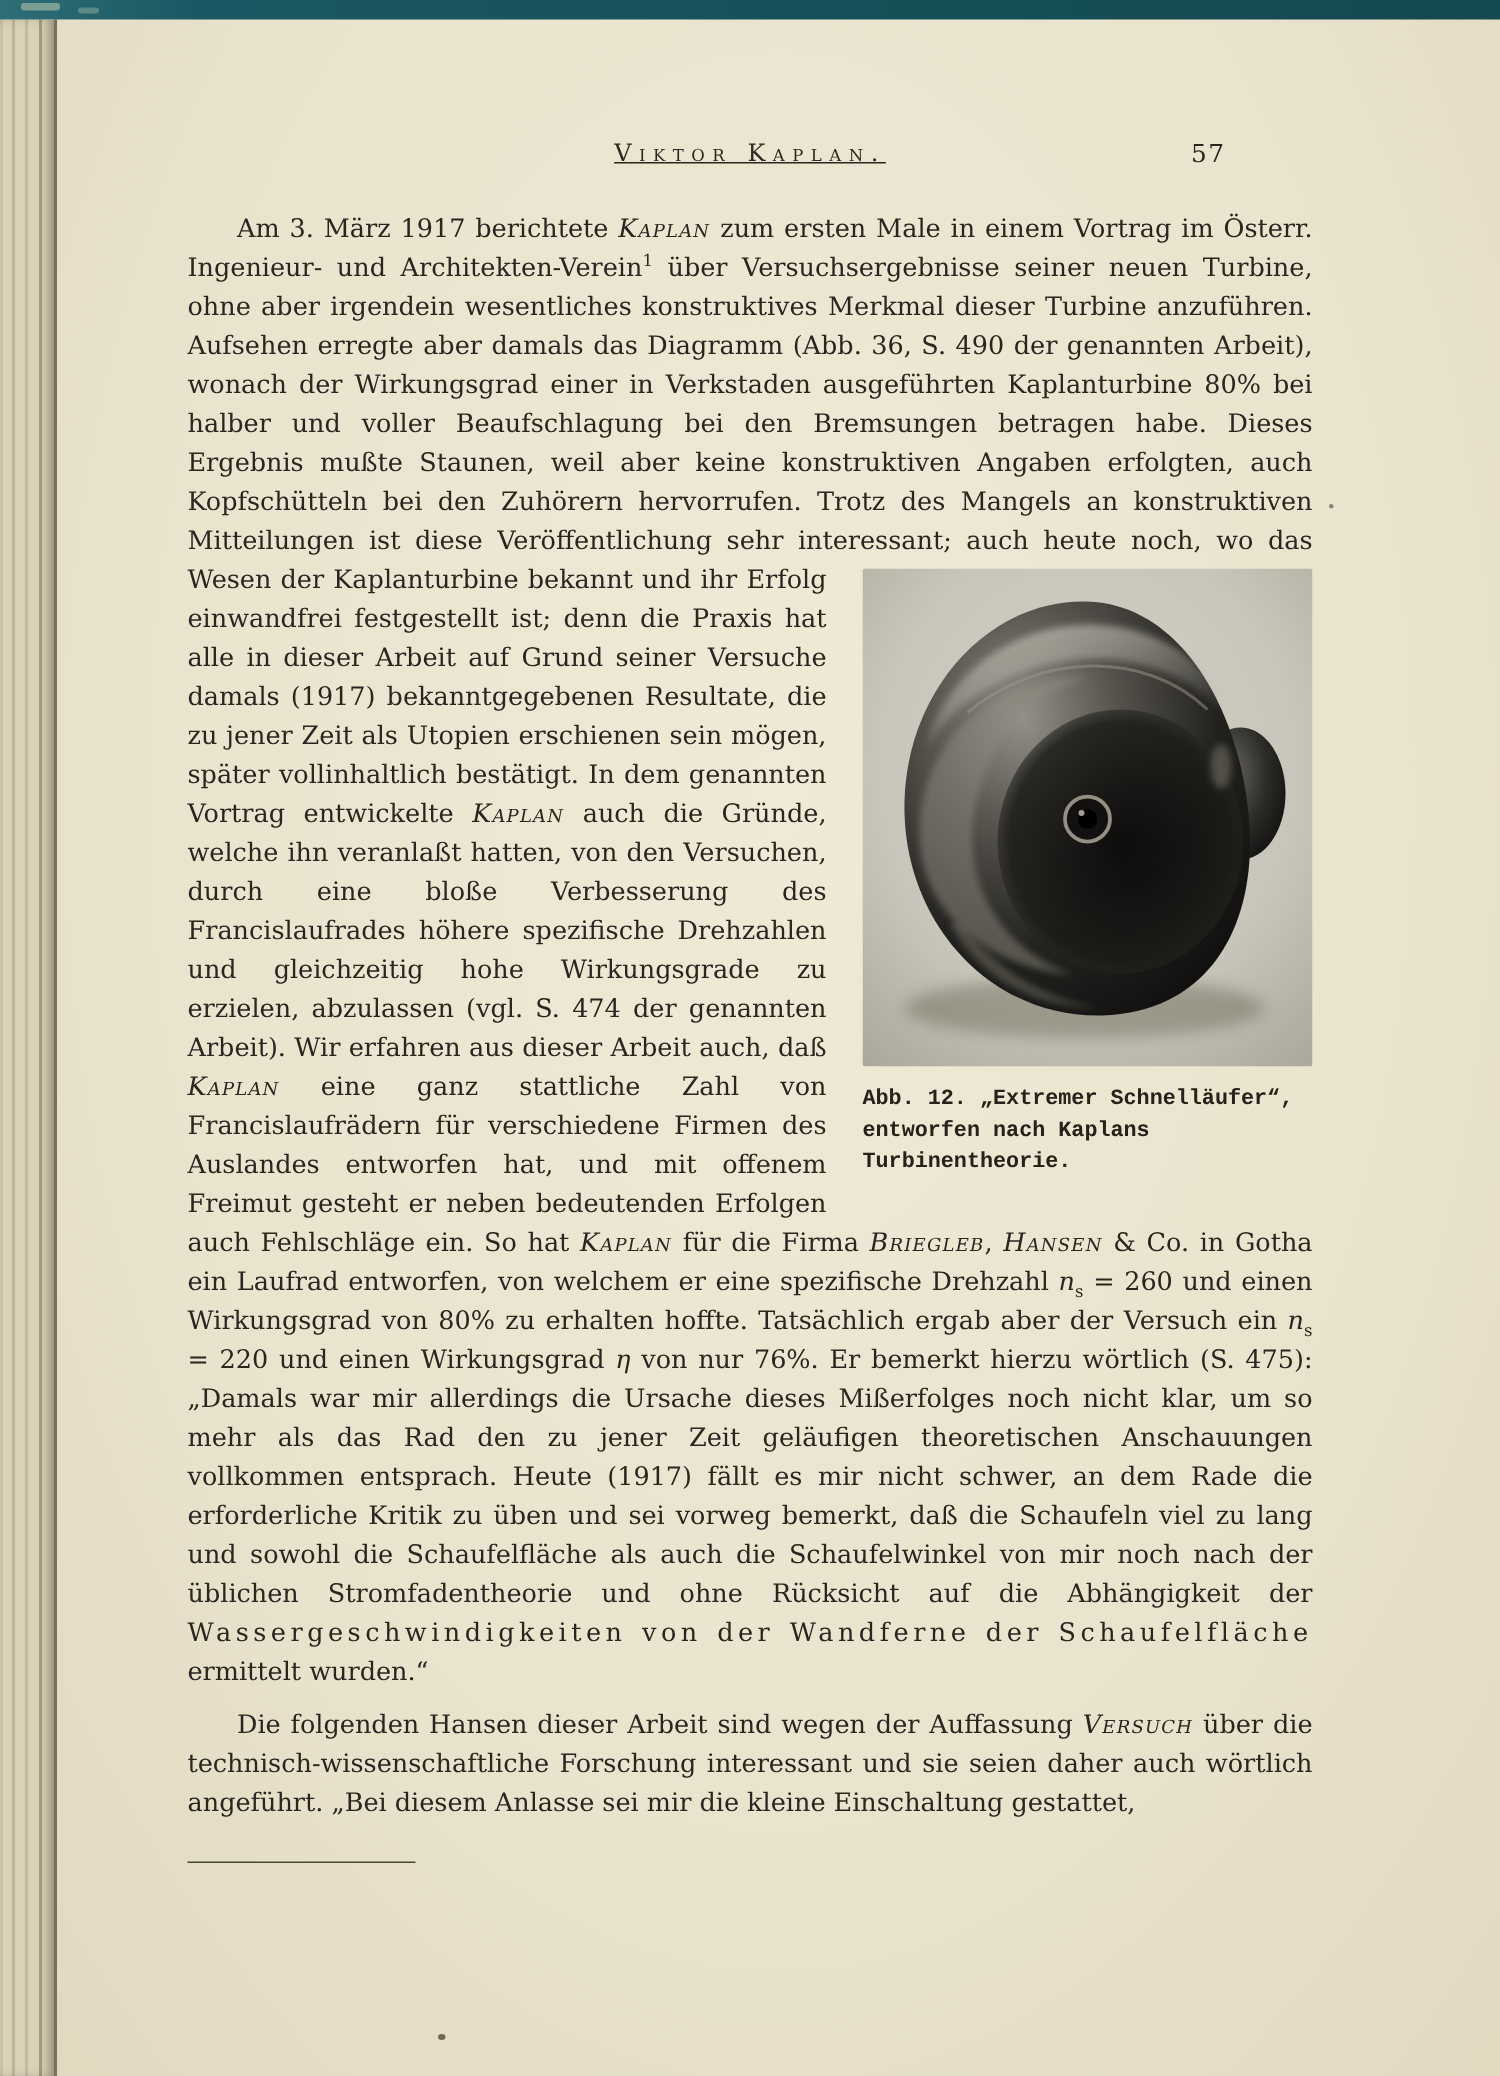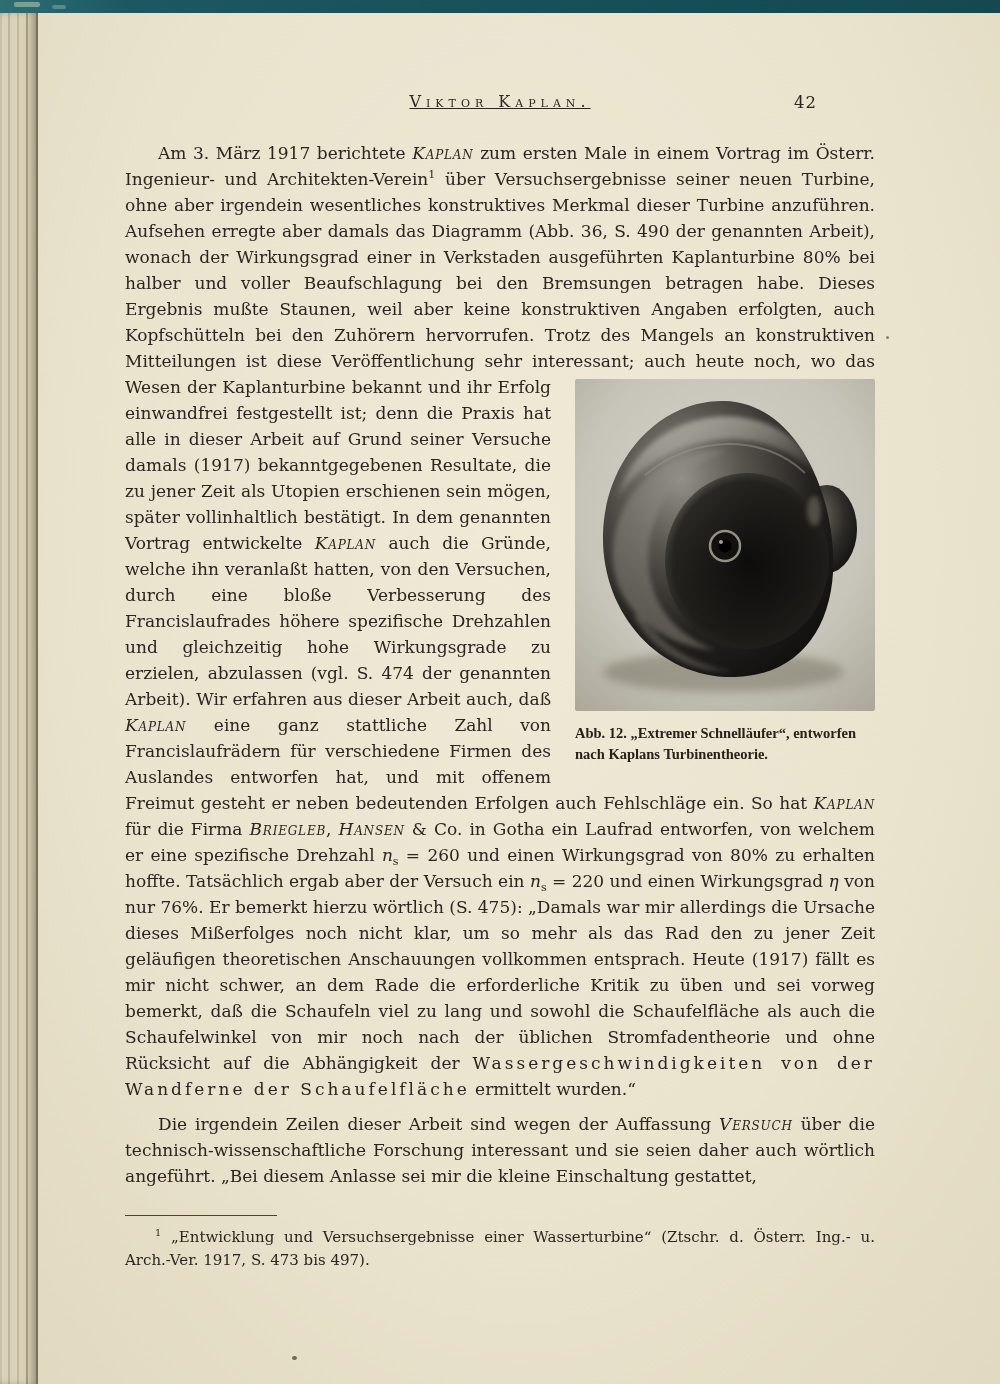--- a/index.html
+++ b/index.html
@@ -40,21 +40,21 @@
   .para.second{margin-top:9px;}
   .sc{font-variant:small-caps;letter-spacing:.8px;font-style:italic;}
   .sup{vertical-align:super;font-size:.65em;line-height:0;}
   .sub{vertical-align:sub;font-size:.65em;line-height:0;}
   .i{font-style:italic;}
   .sp{letter-spacing:3px;}
   .fig{float:right;width:300px;margin:5px 0 8px 24px;text-indent:0;}
   .photo{display:block;width:300px;height:332px;border-radius:2px;}
   .figcap{
     display:block;margin-top:12px;
-    font-family:Liberation Serif, serif;font-weight:700;
+    font-family:Liberation Mono, monospace;font-weight:700;
     font-size:14.5px;line-height:21px;color:#262119;text-align:left;
   }
   .footnote-sep{width:152px;border:0;border-top:1.5px solid #4a4434;margin:26px 0 10px 0;}
   .footnote{font-size:15px;line-height:23px;text-indent:30px;text-align:justify;}
   .speck{position:absolute;border-radius:50%;z-index:7;}
   .speck.s1{left:292px;top:1356px;width:5px;height:4px;background:#6f6858;}
   .speck.s2{left:886px;top:336px;width:3px;height:3px;background:#8a8270;}
 </style>
 </head>
 <body>
@@ -65,21 +65,21 @@
   <span class="fleck f1"></span>
   <span class="fleck f2"></span>
 </div>
 
 <div class="page-edges"></div>
 
 <div class="content">
 
   <header class="pagehead">
     <span class="running">Viktor Kaplan.</span>
-    <span class="pageno">42</span>
+    <span class="pageno">57</span>
   </header>
 
   <div class="bodytext">
 
     <div class="para"><span><span>Am 3. März 1917 berichtete </span><span class="sc">Kaplan</span><span> zum ersten Male in einem Vortrag im Österr. Ingenieur- und Architekten-Verein</span><span class="sup">1</span><span> über Versuchsergebnisse seiner neuen Turbine, ohne aber irgendein wesentliches konstruktives Merkmal dieser Turbine anzuführen. Aufsehen erregte aber damals das Diagramm (Abb. 36, S. 490 der genannten Arbeit), wonach der Wirkungsgrad einer in Verkstaden ausgeführten Kaplanturbine 80% bei halber und voller Beaufschlagung bei den Bremsungen betragen habe. Dieses Ergebnis mußte Staunen, weil aber keine konstruktiven Angaben erfolgten, auch Kopfschütteln bei den Zuhörern hervorrufen. Trotz des Mangels an konstruktiven Mitteilungen ist diese Veröffentlichung sehr interessant; auch heute noch, wo das Wesen der Kaplanturbine bekannt und ihr Erfolg </span></span><span class="fig">
           <svg class="photo" viewBox="0 0 300 332" xmlns="http://www.w3.org/2000/svg" role="img">
         <defs>
           <radialGradient id="phbg" cx="50%" cy="40%" r="80%">
             <stop offset="0%" stop-color="#d5d2c9"></stop>
             <stop offset="60%" stop-color="#c7c4b9"></stop>
@@ -122,23 +122,22 @@
         <path d="M58,236 C78,274 116,293 158,293 C122,287 88,268 66,236 Z" fill="#807d71" opacity="0.45" filter="url(#soft2)"></path>
         <path d="M70,96 C118,56 188,54 230,94" stroke="#9b978b" stroke-width="2" fill="none" opacity="0.5"></path>
         <circle cx="150" cy="167" r="15" fill="#121110" stroke="#938f82" stroke-width="2.5"></circle>
         <circle cx="150" cy="167" r="6.5" fill="#000000"></circle>
         <circle cx="146" cy="163" r="2" fill="#c9c5b6" opacity="0.8"></circle>
         <ellipse cx="239" cy="132" rx="7" ry="15" fill="#8b887c" opacity="0.45" filter="url(#soft2)"></ellipse>
       </svg>
           <span class="figcap">Abb. 12. „Extremer Schnelläufer“, entworfen nach Kaplans Turbinentheorie.</span>
         </span><span><span>einwandfrei festgestellt ist; denn die Praxis hat alle in dieser Arbeit auf Grund seiner Versuche damals (1917) bekanntgegebenen Resultate, die zu jener Zeit als Utopien erschienen sein mögen, später vollinhaltlich bestätigt. In dem genannten Vortrag entwickelte </span><span class="sc">Kaplan</span><span> auch die Gründe, welche ihn veranlaßt hatten, von den Versuchen, durch eine bloße Verbesserung des Francislaufrades höhere spezifische Drehzahlen und gleichzeitig hohe Wirkungsgrade zu erzielen, abzulassen (vgl. S. 474 der genannten Arbeit). Wir erfahren aus dieser Arbeit auch, daß </span><span class="sc">Kaplan</span><span> eine ganz stattliche Zahl von Francislaufrädern für verschiedene Firmen des Auslandes entworfen hat, und mit offenem Freimut gesteht er neben bedeutenden Erfolgen auch Fehlschläge ein. So hat </span><span class="sc">Kaplan</span><span> für die Firma </span><span class="sc">Briegleb</span><span>, </span><span class="sc">Hansen</span><span> &amp; Co. in Gotha ein Laufrad entworfen, von welchem er eine spezifische Drehzahl </span><span class="i">n</span><span class="sub">s</span><span> = 260 und einen Wirkungsgrad von 80% zu erhalten hoffte. Tatsächlich ergab aber der Versuch ein </span><span class="i">n</span><span class="sub">s</span><span> = 220 und einen Wirkungsgrad </span><span class="i">η</span><span> von nur 76%. Er bemerkt hierzu wörtlich (S. 475): „Damals war mir allerdings die Ursache dieses Mißerfolges noch nicht klar, um so mehr als das Rad den zu jener Zeit geläufigen theoretischen Anschauungen vollkommen entsprach. Heute (1917) fällt es mir nicht schwer, an dem Rade die erforderliche Kritik zu üben und sei vorweg bemerkt, daß die Schaufeln viel zu lang und sowohl die Schaufelfläche als auch die Schaufelwinkel von mir noch nach der üblichen Stromfadentheorie und ohne Rücksicht auf die Abhängigkeit der </span><span class="sp">Wassergeschwindigkeiten von der Wandferne der Schaufelfläche</span><span> ermittelt wurden.“</span></span></div>
 
-    <div class="para second"><span><span>Die irgendein Zeilen dieser Arbeit sind wegen der Auffassung </span><span class="sc">Versuch</span><span> über die technisch-wissenschaftliche Forschung interessant und sie seien daher auch wörtlich angeführt. „Bei diesem Anlasse sei mir die kleine Einschaltung gestattet,</span></span></div>
+    <div class="para second"><span><span>Die folgenden Hansen dieser Arbeit sind wegen der Auffassung </span><span class="sc">Versuch</span><span> über die technisch-wissenschaftliche Forschung interessant und sie seien daher auch wörtlich angeführt. „Bei diesem Anlasse sei mir die kleine Einschaltung gestattet,</span></span></div>
 
     <hr class="footnote-sep">
 
-    <div class="footnote"><span class="sup">1</span> <span>„Entwicklung und Versuchsergebnisse einer Wasserturbine“ (Ztschr. d. Österr. Ing.- u. Arch.-Ver. 1917, S. 473 bis 497).</span></div>
 
   </div>
 </div>
 
 <span class="speck s1"></span>
 <span class="speck s2"></span>
 
 </body></html>

